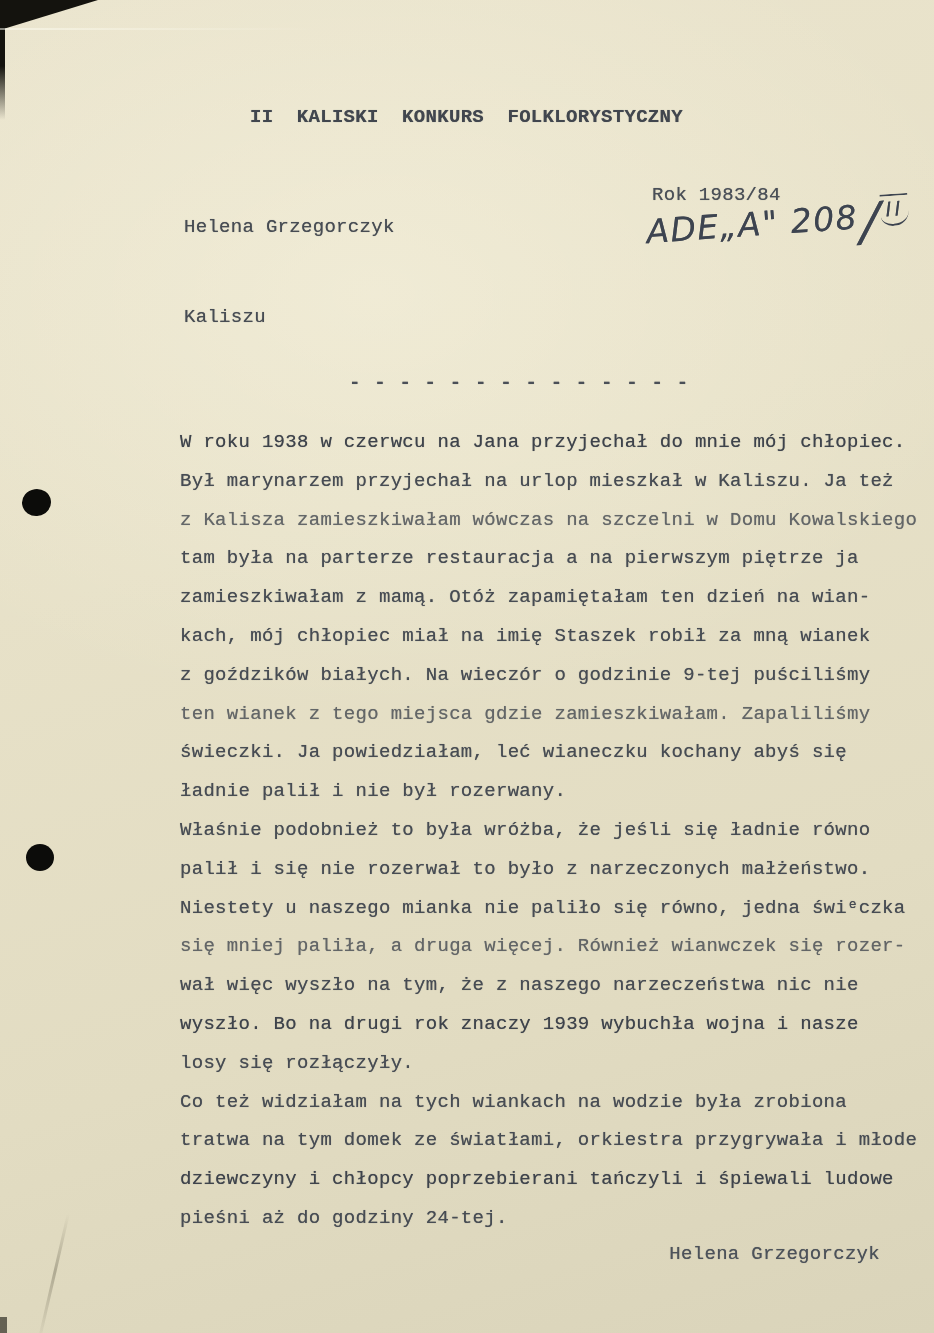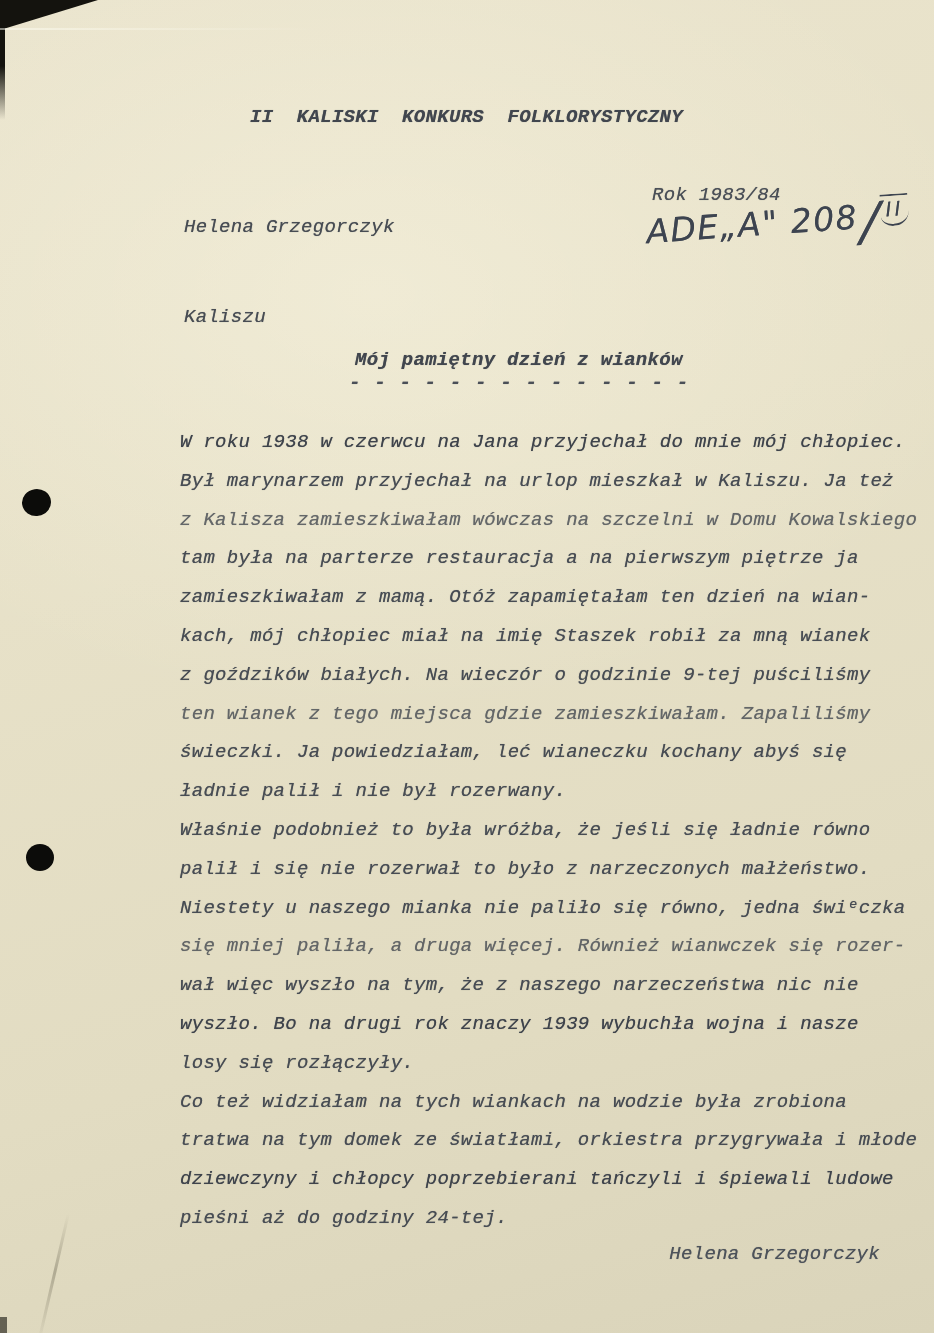--- a/index.html
+++ b/index.html
@@ -18,21 +18,21 @@
   .fold-top{position:absolute;left:0;top:28px;width:320px;height:2px;
     background:linear-gradient(90deg,rgba(255,255,245,.5),rgba(255,255,245,0));}
   .crease-bl{position:absolute;left:52px;top:1212px;width:3px;height:132px;
     transform:rotate(13deg);border-radius:3px;
     background:linear-gradient(rgba(110,105,84,0),rgba(104,99,80,.4) 45%,rgba(110,105,84,0));}
   .hole{position:absolute;background:#0c0c0a;border-radius:50%;}
   .hole-1{left:22px;top:489px;width:29px;height:27px;transform:rotate(-8deg);}
   .hole-2{left:26px;top:844px;width:28px;height:27px;}
   
   .tw{position:absolute;white-space:pre;font-size:19px;letter-spacing:.3px;
-    text-shadow:0 0 .7px rgba(66,71,79,.75);font-style:italic;}
+    text-shadow:0 0 .7px rgba(66,71,79,.75);}
   .doc-title{left:250px;top:106px;font-weight:bold;color:#41464e;}
   .author-block{left:184px;top:174px;}
   .author-block div{height:46px;line-height:19px;}
   .year{left:652px;top:184px;color:#4a4f57;}
   .essay-title{left:355px;top:349px;font-weight:bold;color:#41464e;}
   .essay-underline{left:349px;top:372px;letter-spacing:1.2px;font-weight:bold;color:#4a4f57;}
   .body-text{left:180px;top:423px;line-height:38.8px;width:740px;}
   .body-text .body-line{white-space:pre;}
   .body-text .body-line:nth-child(3),
   .body-text .body-line:nth-child(8),
@@ -72,20 +72,19 @@
     <div>Helena Grzegorczyk</div>
     <div>Kaliszu</div>
   </div>
 
   <div class="tw year">Rok 1983/84</div>
 
   <div class="hand-note">
     <span>ADE„A" 208</span><span class="slash">/</span><span class="numeral">II</span>
   </div>
 
-  <div class="tw essay-title">Mój pamiętny dzień z wianków</div>
   <div class="tw essay-underline">- - - - - - - - - - - - - -</div>
 
   <div class="tw body-text"><div class="body-line">W roku 1938 w czerwcu na Jana przyjechał do mnie mój chłopiec.</div><div class="body-line">Był marynarzem przyjechał na urlop mieszkał w Kaliszu. Ja też</div><div class="body-line">z Kalisza zamieszkiwałam wówczas na szczelni w Domu Kowalskiego</div><div class="body-line">tam była na parterze restauracja a na pierwszym piętrze ja</div><div class="body-line">zamieszkiwałam z mamą. Otóż zapamiętałam ten dzień na wian-</div><div class="body-line">kach, mój chłopiec miał na imię Staszek robił za mną wianek</div><div class="body-line">z goździków białych. Na wieczór o godzinie 9-tej puściliśmy</div><div class="body-line">ten wianek z tego miejsca gdzie zamieszkiwałam. Zapaliliśmy</div><div class="body-line">świeczki. Ja powiedziałam, leć wianeczku kochany abyś się</div><div class="body-line">ładnie palił i nie był rozerwany.</div><div class="body-line">Właśnie podobnież to była wróżba, że jeśli się ładnie równo</div><div class="body-line">palił i się nie rozerwał to było z narzeczonych małżeństwo.</div><div class="body-line">Niestety u naszego mianka nie paliło się równo, jedna świᵉczka</div><div class="body-line">się mniej paliła, a druga więcej. Również wianwczek się rozer-</div><div class="body-line">wał więc wyszło na tym, że z naszego narzeczeństwa nic nie</div><div class="body-line">wyszło. Bo na drugi rok znaczy 1939 wybuchła wojna i nasze</div><div class="body-line">losy się rozłączyły.</div><div class="body-line">Co też widziałam na tych wiankach na wodzie była zrobiona</div><div class="body-line">tratwa na tym domek ze światłami, orkiestra przygrywała i młode</div><div class="body-line">dziewczyny i chłopcy poprzebierani tańczyli i śpiewali ludowe</div><div class="body-line">pieśni aż do godziny 24-tej.</div></div>
 
   <div class="tw signature">Helena Grzegorczyk</div>
 
 </div>
 
 </body></html>

